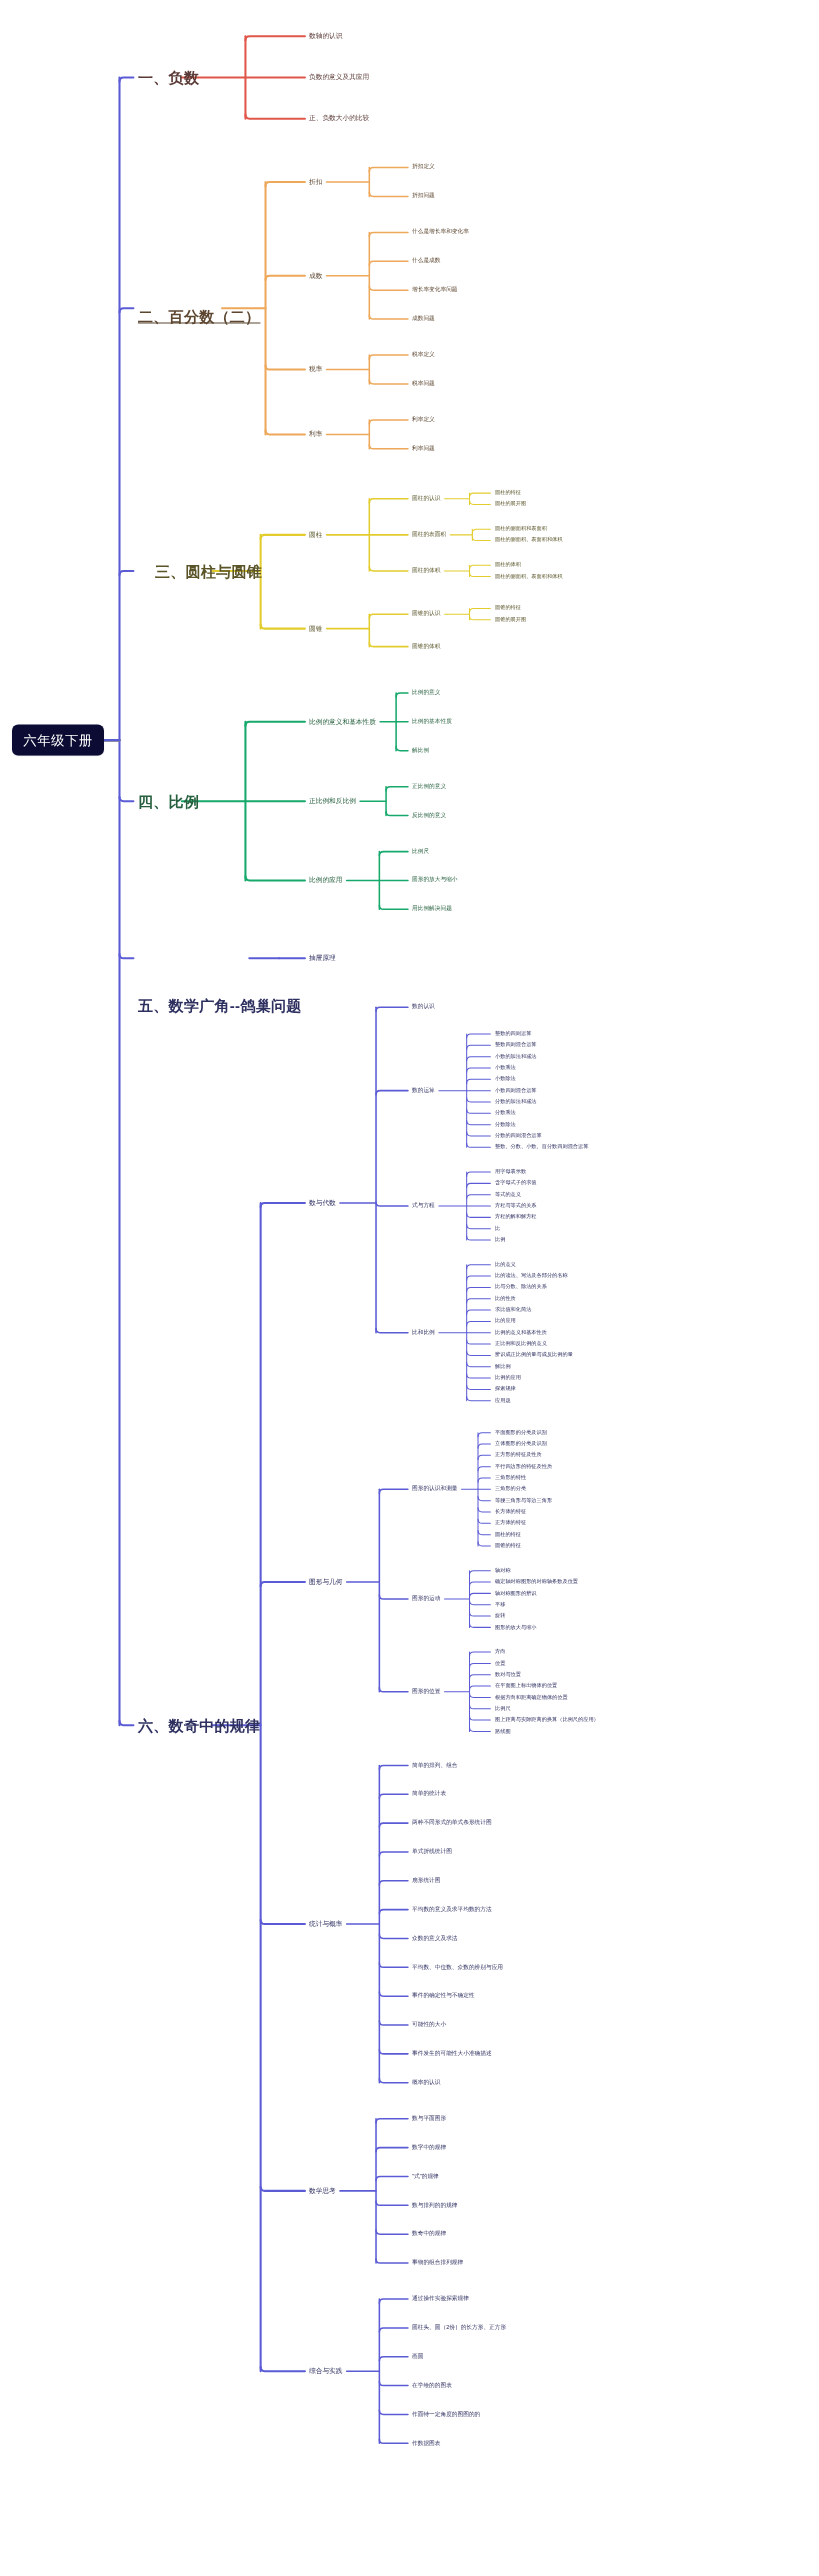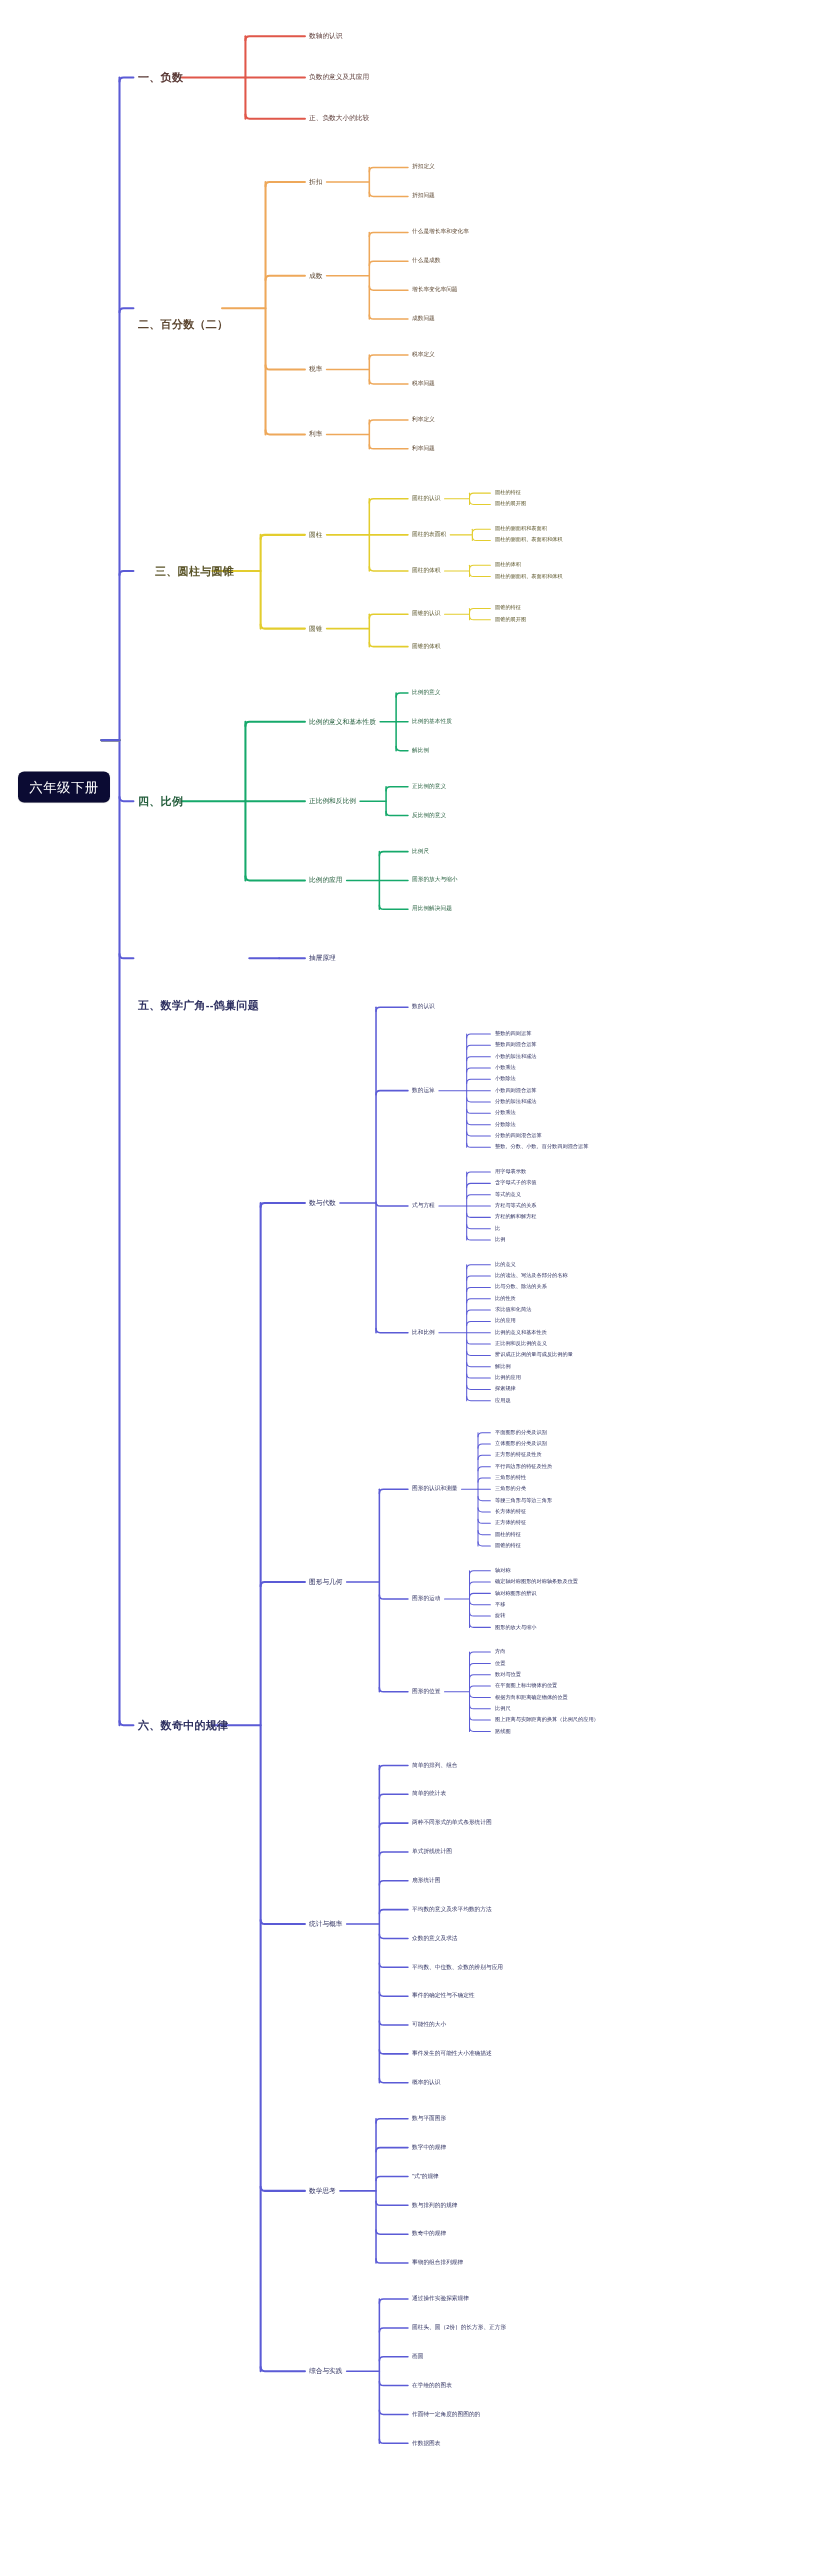--- a/index.html
+++ b/index.html
@@ -18,21 +18,21 @@
   .root{
     background:#0b0b33;
     color:#ffffff;
     border-radius:6.2px;
     padding:8.8px 11.3px;
     font-size:13.4px;
     letter-spacing:0.5px;
     transform:translate(0,-50%);
     box-shadow:0 0.5px 1px rgba(0,0,0,.25);
   }
-  .lvl1{font-size:11px;color:#1a1a1a;font-weight:700;letter-spacing:0.3px;}
+  .lvl1{font-size:15px;color:#1a1a1a;font-weight:700;letter-spacing:0.3px;}
   .lvl2{font-size:6.7px;color:#3a3326;}
   .lvl3{font-size:5.7px;color:#4a4233;}
   .lvl4{font-size:5.2px;color:#55503f;}
   .c-red   {color:#5a3a36;}
   .c-orange{color:#5c4630;}
   .c-yellow{color:#5a5428;}
   .c-green {color:#27603f;}
   .c-blue  {color:#2e3060;}
 </style>
 </head>
@@ -248,21 +248,21 @@
       <path d="M 736.5 4583 Q 736.5 4575 744.5 4575 L 792 4575" stroke="#5b5bd6" stroke-width="3" fill="none" stroke-linecap="round" stroke-linejoin="round"></path>
       <path d="M 736.5 4623 Q 736.5 4631 744.5 4631 L 792 4631" stroke="#5b5bd6" stroke-width="3" fill="none" stroke-linecap="round" stroke-linejoin="round"></path>
       <path d="M 736.5 4679 Q 736.5 4687 744.5 4687 L 792 4687" stroke="#5b5bd6" stroke-width="3" fill="none" stroke-linecap="round" stroke-linejoin="round"></path>
       <path d="M 736.5 4735 Q 736.5 4743 744.5 4743 L 792 4743" stroke="#5b5bd6" stroke-width="3" fill="none" stroke-linecap="round" stroke-linejoin="round"></path>
     </svg>
   <div id="nodes">
       <div class="node lvl1 c-red" style="left: 138px; top: 77px;">一、负数</div>
       <div class="node lvl2 c-red" style="left: 309px; top: 36px;">数轴的认识</div>
       <div class="node lvl2 c-red" style="left: 309px; top: 77px;">负数的意义及其应用</div>
       <div class="node lvl2 c-red" style="left: 309px; top: 118px;">正、负数大小的比较</div>
-      <div class="node lvl1 c-orange" style="left: 138px; top: 324px;">二、百分数（二）</div>
+      <div class="node lvl1 c-orange" style="left: 138px; top: 316px; text-decoration: underline;">二、百分数（二）</div>
       <div class="node lvl2 c-orange" style="left: 309px; top: 182px;">折扣</div>
       <div class="node lvl3 c-orange" style="left: 412px; top: 167px;">折扣定义</div>
       <div class="node lvl3 c-orange" style="left: 412px; top: 196px;">折扣问题</div>
       <div class="node lvl2 c-orange" style="left: 309px; top: 276px;">成数</div>
       <div class="node lvl3 c-orange" style="left: 412px; top: 232px;">什么是增长率和变化率</div>
       <div class="node lvl3 c-orange" style="left: 412px; top: 261px;">什么是成数</div>
       <div class="node lvl3 c-orange" style="left: 412px; top: 290px;">增长率变化率问题</div>
       <div class="node lvl3 c-orange" style="left: 412px; top: 319px;">成数问题</div>
       <div class="node lvl2 c-orange" style="left: 309px; top: 369px;">税率</div>
       <div class="node lvl3 c-orange" style="left: 412px; top: 355px;">税率定义</div>
@@ -386,17 +386,17 @@
       <div class="node lvl3 c-blue" style="left: 412px; top: 2206px;">数与排列的的规律</div>
       <div class="node lvl3 c-blue" style="left: 412px; top: 2234px;">数奇中的规律</div>
       <div class="node lvl3 c-blue" style="left: 412px; top: 2263px;">事物的组合排列规律</div>
       <div class="node lvl2 c-blue" style="left: 309px; top: 2371px;">综合与实践</div>
       <div class="node lvl3 c-blue" style="left: 412px; top: 2299px;">通过操作实验探索规律</div>
       <div class="node lvl3 c-blue" style="left: 412px; top: 2328px;">圆柱头、圆（2份）的长方形、正方形</div>
       <div class="node lvl3 c-blue" style="left: 412px; top: 2357px;">画圆</div>
       <div class="node lvl3 c-blue" style="left: 412px; top: 2386px;">在学绘的的图表</div>
       <div class="node lvl3 c-blue" style="left: 412px; top: 2415px;">作面特一定角度的图图的的</div>
       <div class="node lvl3 c-blue" style="left: 412px; top: 2444px;">作数据图表</div>
-      <div class="node root" style="left: 18px; top: 740px; margin-top: 47px;">六年级下册</div>
+      <div class="node root" style="left: 12px; top: 740px;">六年级下册</div>
     </div>
 
 </div>
 
 
 </body></html>

